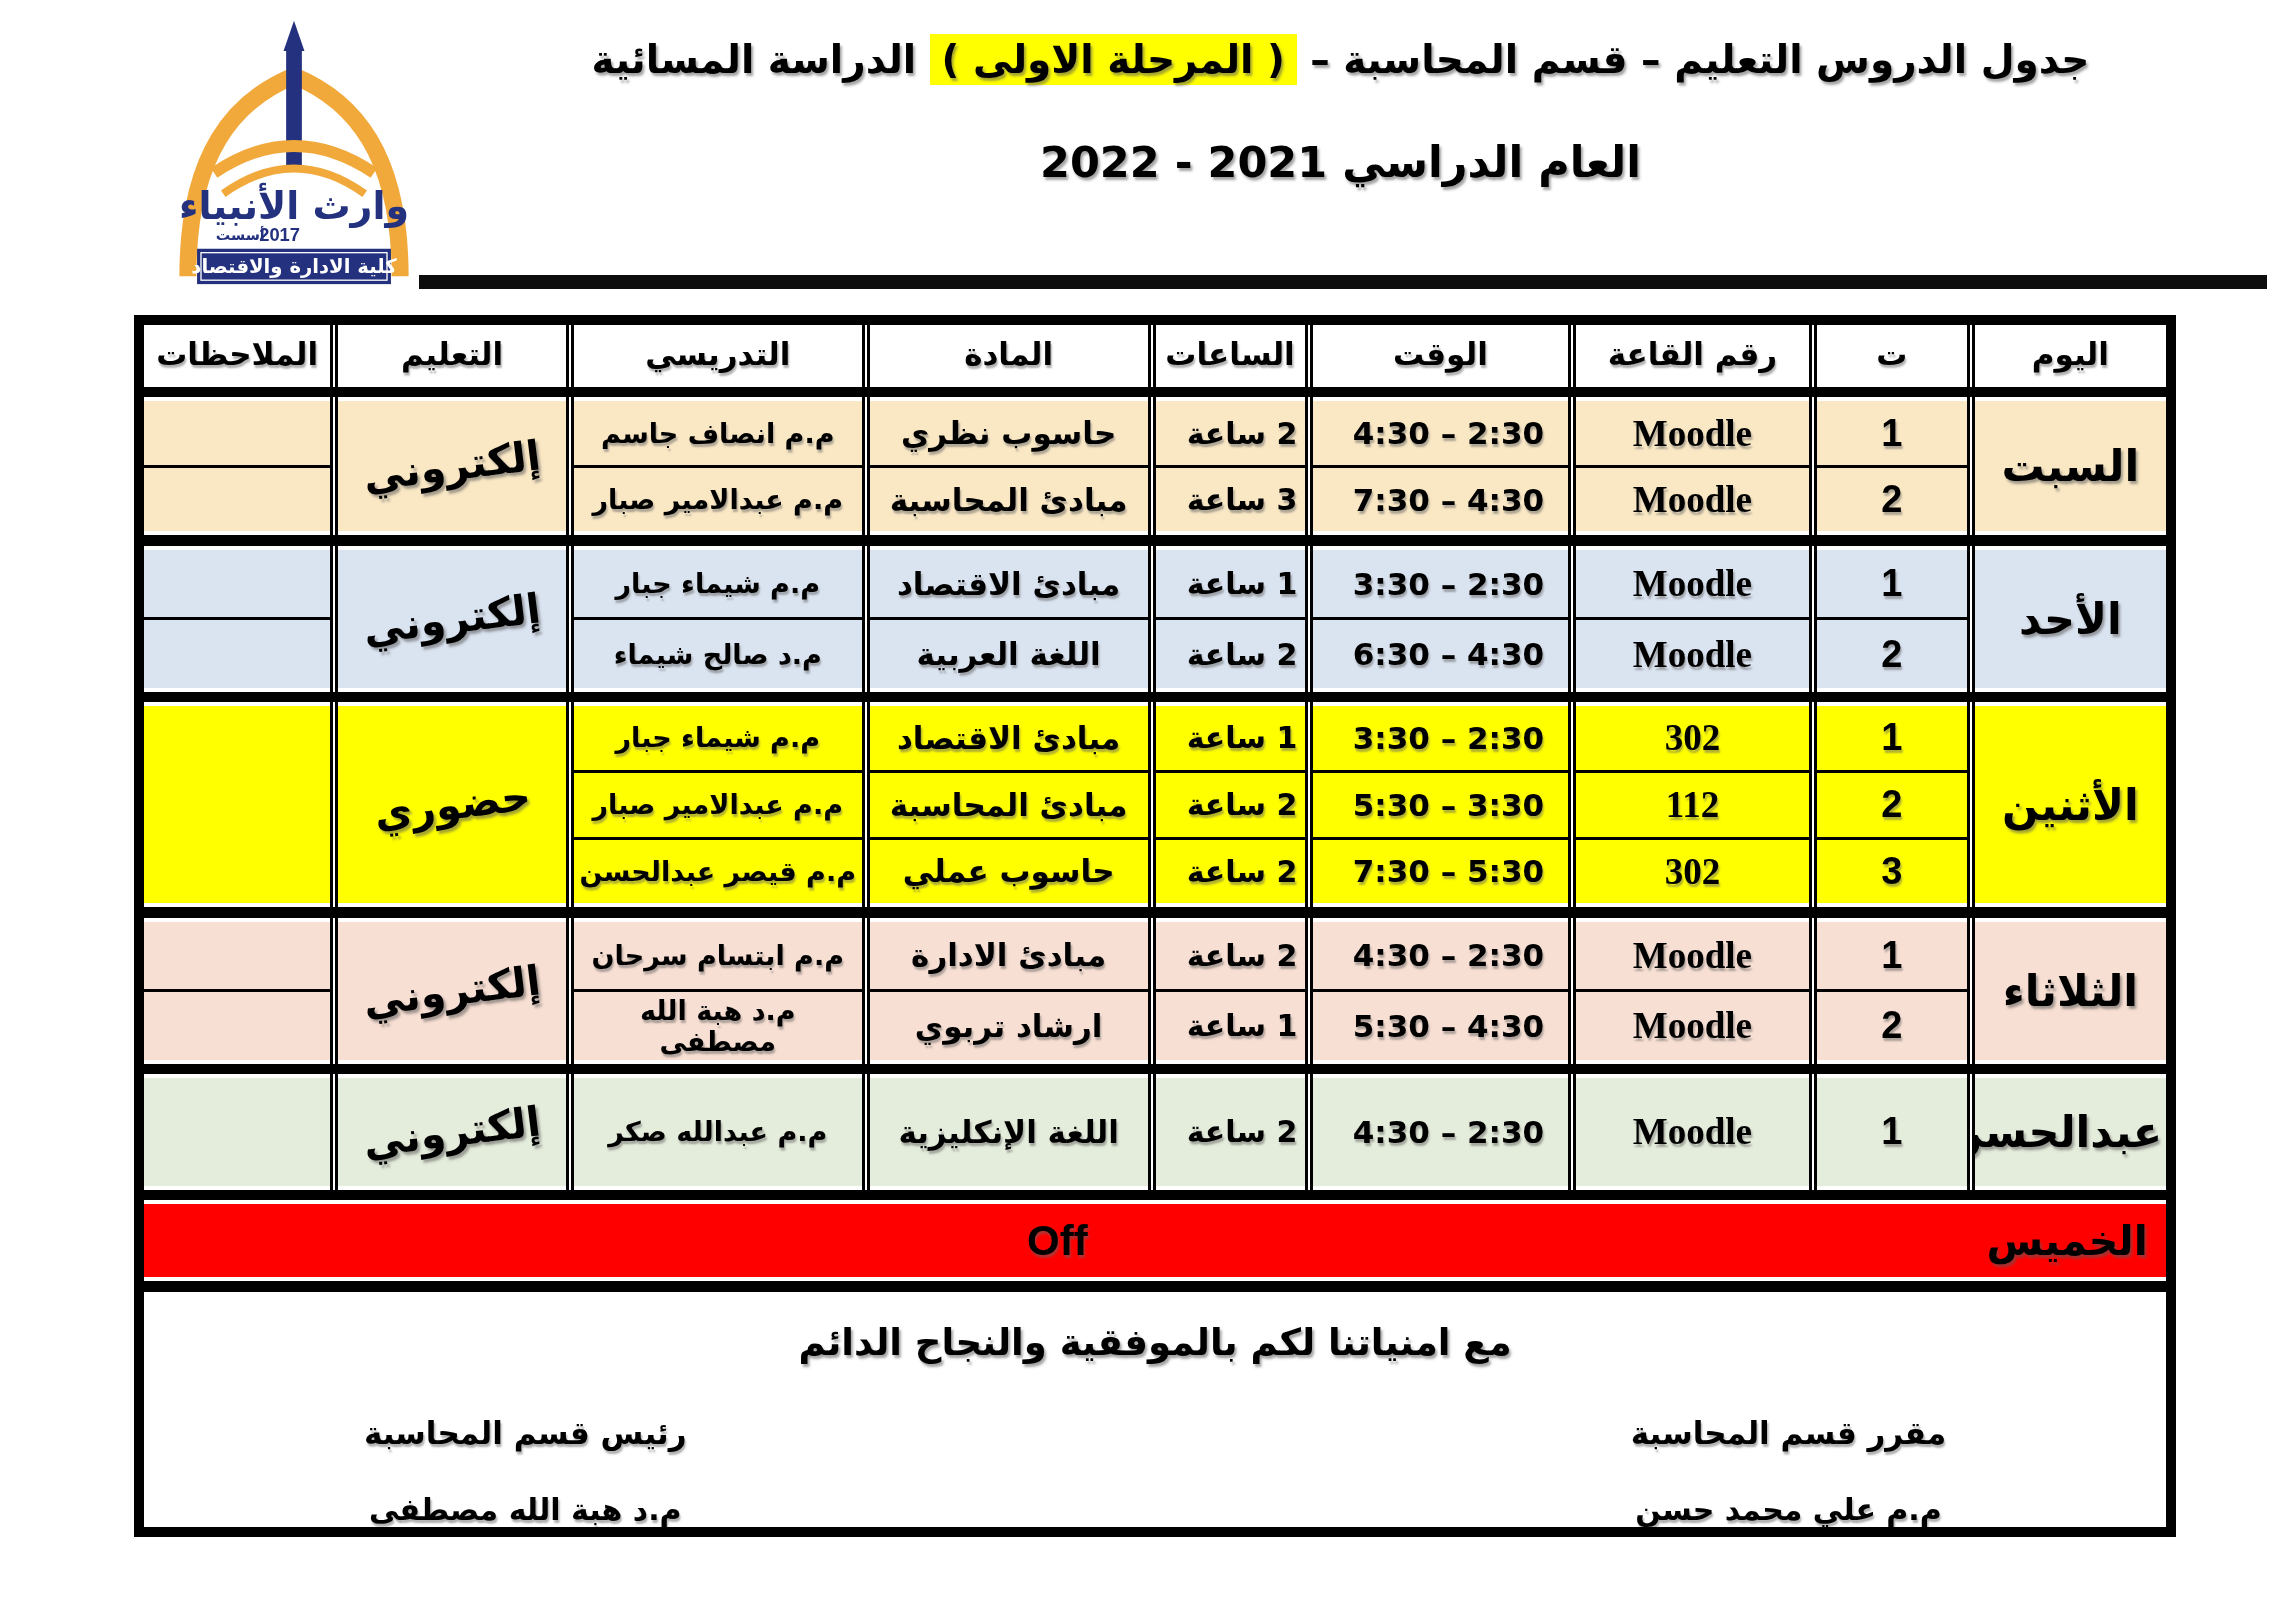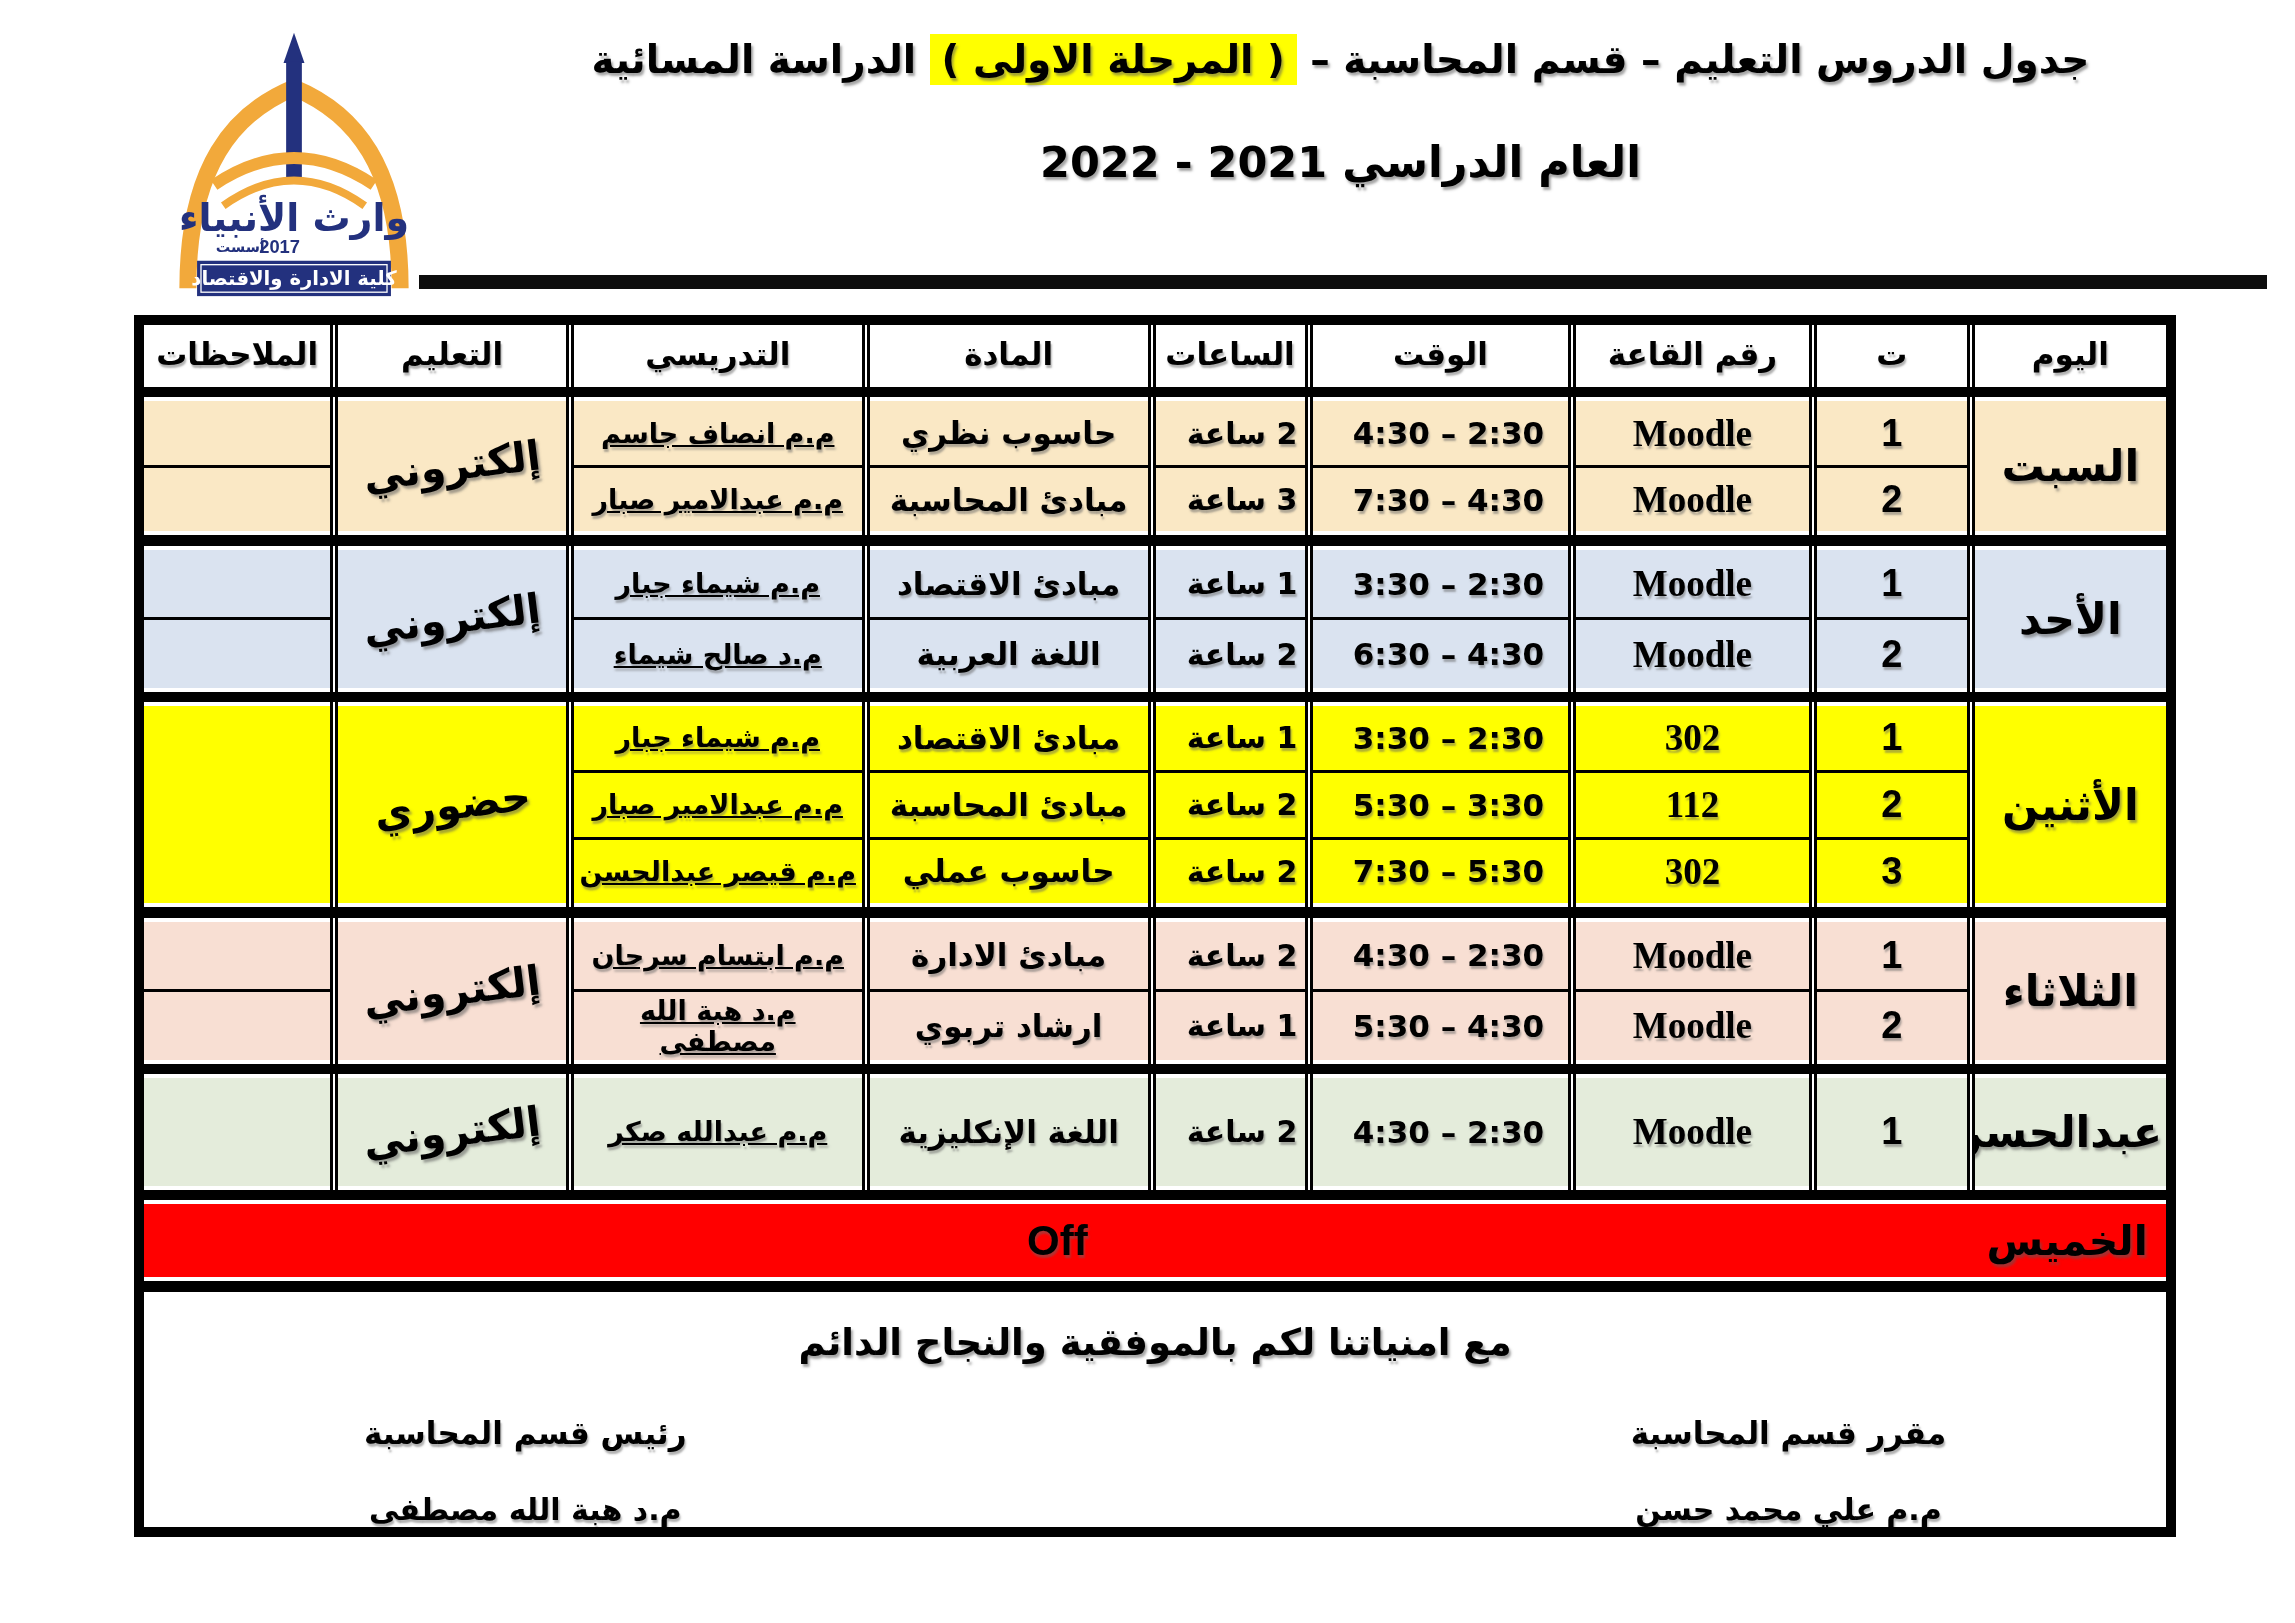--- a/index.html
+++ b/index.html
@@ -6,21 +6,21 @@
   html,body { background:#ffffff; }
   body{
     width:2295px; height:1623px; position:relative;
     font-family:"DejaVu Sans","Liberation Sans",sans-serif;
     color:#000; overflow:hidden;
   }
   .sh  { text-shadow:2px 3.3px 2.6px rgba(90,90,90,.55); }
   .sh2 { text-shadow:1.3px 2.6px 2px rgba(100,100,100,.5); }
 
   
-  .logo-box{ position:absolute; left:163px; top:21px; width:262px; height:283px; }
+  .logo-box{ position:absolute; left:163px; top:9px; width:262px; height:283px; }
   .titles{ position:absolute; left:451px; top:36px; width:1779px; text-align:center; }
   .title1{ font-size:39px; font-weight:800; line-height:1.25; }
   .hl{ background:#FFFF00; padding:2.6px 11.8px; }
   .title2{ font-size:43px; font-weight:800; margin-top:52px; }
   .rule{ position:absolute; left:419px; top:275px; width:1848px; height:14.4px; background:#0d0d0d; }
 
   
   table.sched{
     position:absolute; left:134px; top:315px; width:2042px;
     border-collapse:collapse; table-layout:fixed;
@@ -45,21 +45,21 @@
   tr.r-mon td{ height:67px; } tr.r-tue td{ height:71px; }
   tr.r-wed td{ height:112px; }
 
   td.day{ font-size:43px; }
   td.num{ font-size:38px; font-family:"Liberation Sans","DejaVu Sans",sans-serif; }
   td.room{ font-size:37px; font-family:"Liberation Serif","DejaVu Serif",serif; }
   td.time{ font-size:31px;padding-left:20px; }
   .ltr{ direction:ltr; unicode-bidi:isolate; }
   td.hours{ font-size:30px;padding-left:28px; }
   td.subject{ font-size:31px; }
-  td.instructor{ font-size:27px;text-decoration:underline; }
+  td.instructor{ font-size:27px; }
   td.teaching{ font-size:41px; }
   td.teaching span{ display:inline-block; transform:rotate(-7deg); }
 
   tr.thu td{ height:77px; background:#FF0000; border-left:0; }
   tr.thu td.day{ text-align:right; padding-left:0; padding-right:18.3px; font-size:41px; }
   tr.thu td.off{ font-size:42px; font-family:"Liberation Sans","DejaVu Sans",sans-serif; }
 
   tr.foot td{ height:237px; background:#fff; border-left:0; vertical-align:top; }
   .wish{ font-size:37px; font-weight:800; text-align:center; margin-top:25px; }
   .sigs{ display:flex; justify-content:space-between; margin-top:51px; padding:0 216px; }

